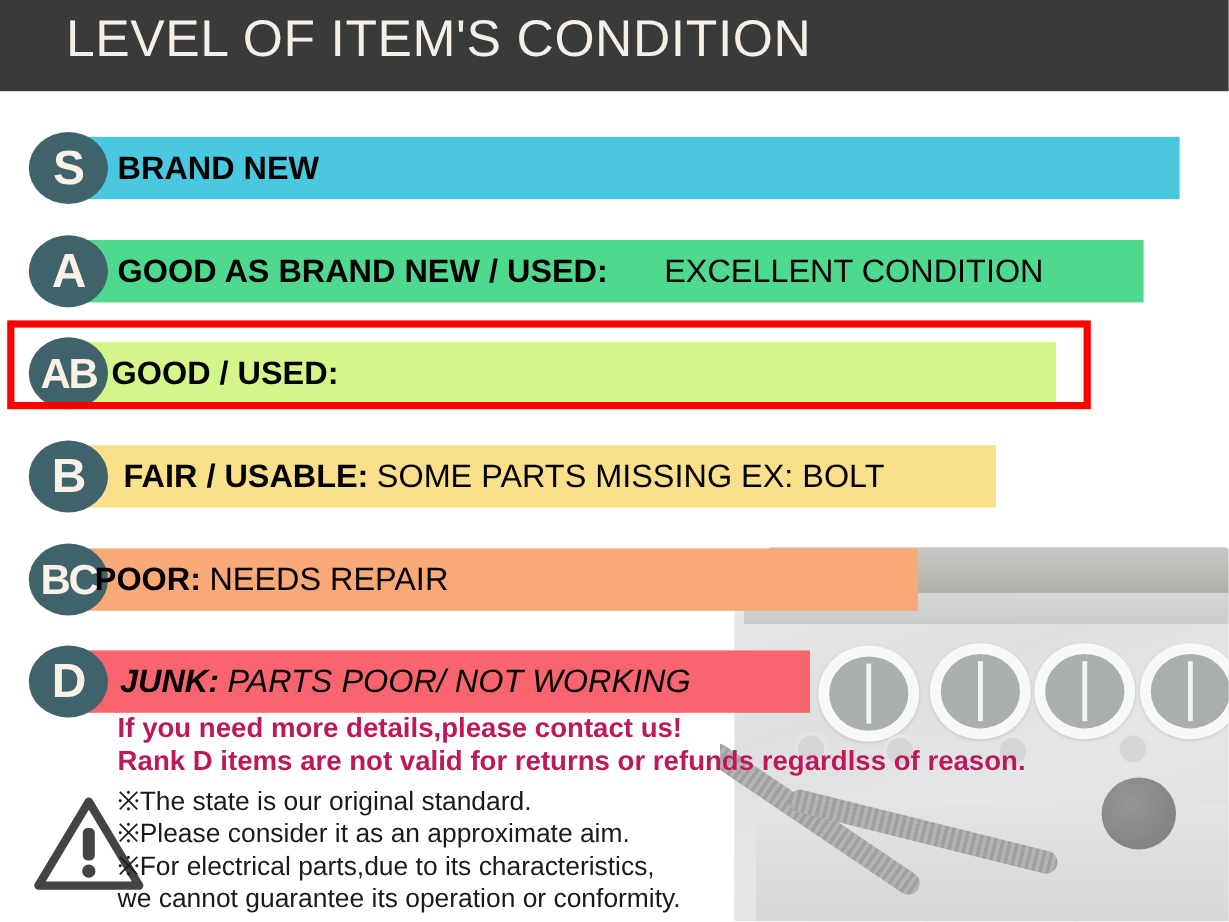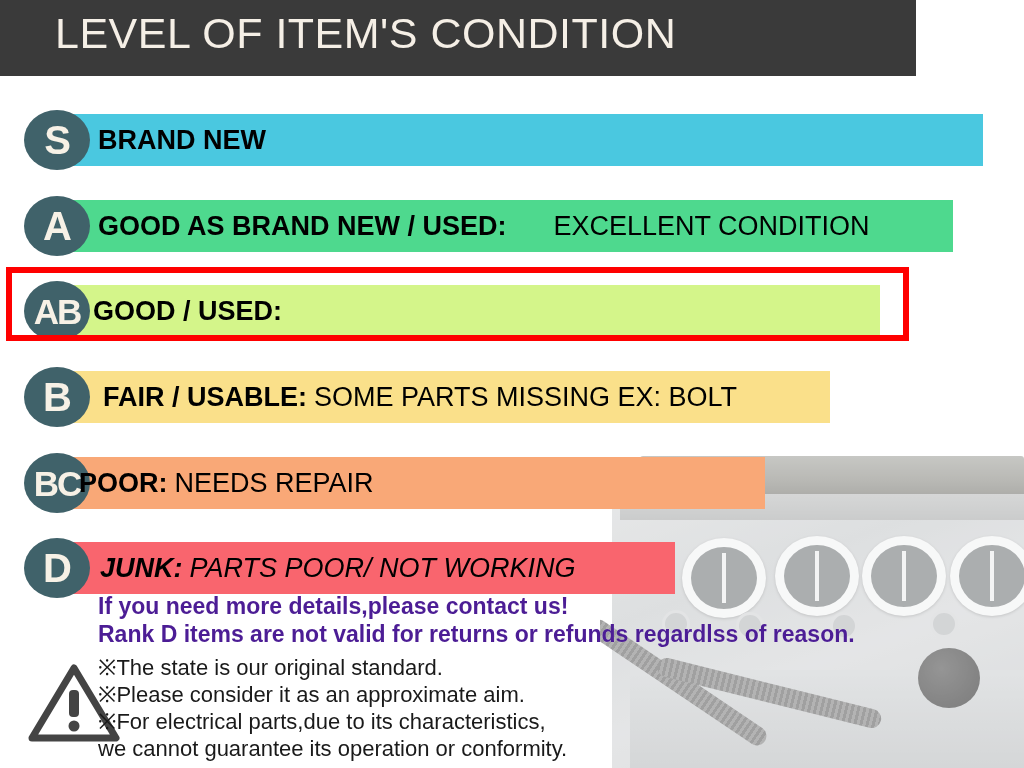--- a/index.html
+++ b/index.html
@@ -12,21 +12,21 @@
     background: #ffffff;
     font-family: "Liberation Sans", sans-serif;
     overflow: hidden;
     position: relative;
   }
 
   
   #header-bar {
     position: absolute;
     left: 0; top: 0;
-    width: 916px;
+    width: 1024px;
     height: 76px;
     background: #3a3a3a;
   }
   #header-title {
     position: absolute;
     left: 55px;
     top: 9px;
     font-size: 43px;
     letter-spacing: 0.5px;
     color: #f5efe6;
@@ -174,21 +174,21 @@
   }
 
   
   #notice-block {
     position: absolute;
     left: 98px;
     top: 592px;
     z-index: 6;
   }
   .notice-red {
-    color: #4c1d95;
+    color: #be185d;
     font-weight: 700;
     font-size: 23px;
     line-height: 28px;
     white-space: nowrap;
     text-shadow: 0 0 1px rgba(255,255,255,.6);
   }
   .notice-black {
     color: #1a1a1a;
     font-size: 22px;
     line-height: 27px;

